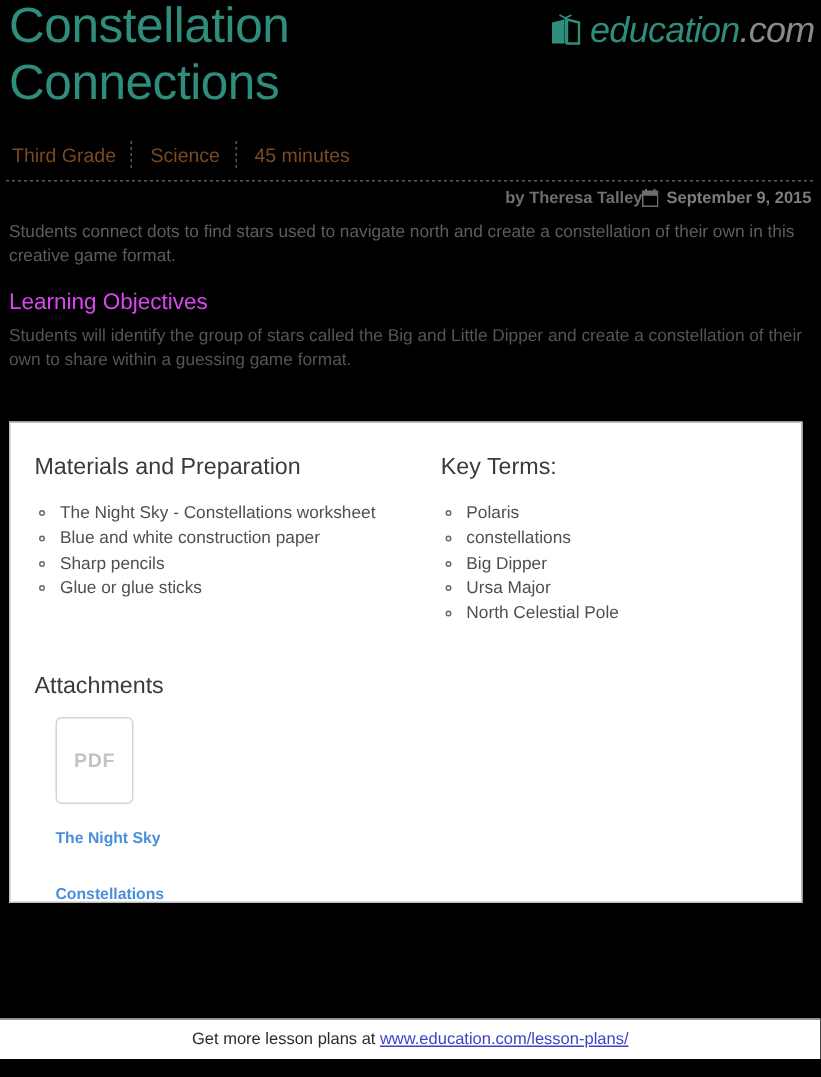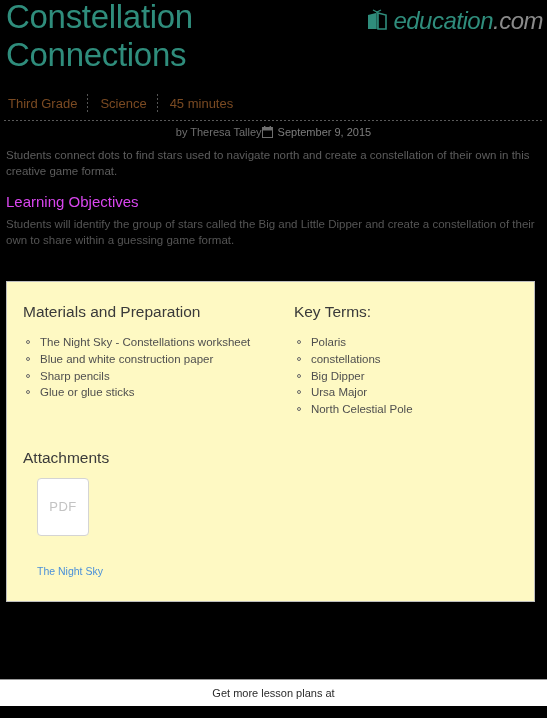--- a/index.html
+++ b/index.html
@@ -94,21 +94,22 @@
     background-size: 4px 1px;
   }
 
   
   .byline-row {
     position: relative;
     height: 22px;
     padding: 0 6px;
     display: flex;
     align-items: center;
-    justify-content: center;
+    justify-content: flex-end;
+    font-weight: bold;
   }
   .byline {
     font-size: 11px;
     color: #6f6f6f;
   }
   .date-wrap {
     display: flex;
     align-items: center;
     gap: 5px;
   }
@@ -146,21 +147,21 @@
     margin: 0;
   }
 
   
   .card {
     position: absolute;
     left: 6px;
     top: 281px;
     width: 529px;
     height: 321px;
-    background: #fef9c3;
+    background: #ffffff;
     border: 1px solid #bdbdbd;
     box-sizing: border-box;
     padding: 20px 16px 0 16px;
   }
   .card-cols {
     display: flex;
   }
   .col-materials { width: 272px; }
   .col-terms { width: 225px; }
 
@@ -202,40 +203,41 @@
   .attach-heading {
     font-size: 15.5px;
     line-height: 20px;
     color: #3a3a3a;
     font-weight: 400;
     margin: 0 0 10px 0;
   }
   .attach-item {
     padding-left: 14px;
     width: 150px;
+    font-weight: bold;
   }
   .pdf-thumb {
     width: 52px;
     height: 58px;
     border: 1px solid #d4d4d4;
     border-radius: 4px;
     display: flex;
     align-items: center;
     justify-content: center;
     background: #ffffff;
     box-sizing: border-box;
   }
   .pdf-label {
     font-size: 13px;
     color: #c3c3c3;
     letter-spacing: 0.5px;
   }
   .attach-link {
     display: block;
-    margin-top: 21px;
+    margin-top: 9px;
     font-size: 10.5px;
     line-height: 28px;
     color: #4a90d9;
     text-decoration: none;
     width: 120px;
   }
 
   
   .footer-gap {
     position: absolute;
@@ -354,13 +356,14 @@
       <span class="attach-link">The Night Sky</span>
       <span class="attach-link">Constellations</span>
     </div>
   </div>
 </div>
 
 <div class="footer-gap"></div>
 
 <div class="footer">
   <span class="footer-text">Get more lesson plans at</span>
+  <a class="footer-link" href="#">www.education.com/lesson-plans/</a>
 </div>
 
 </body></html>

